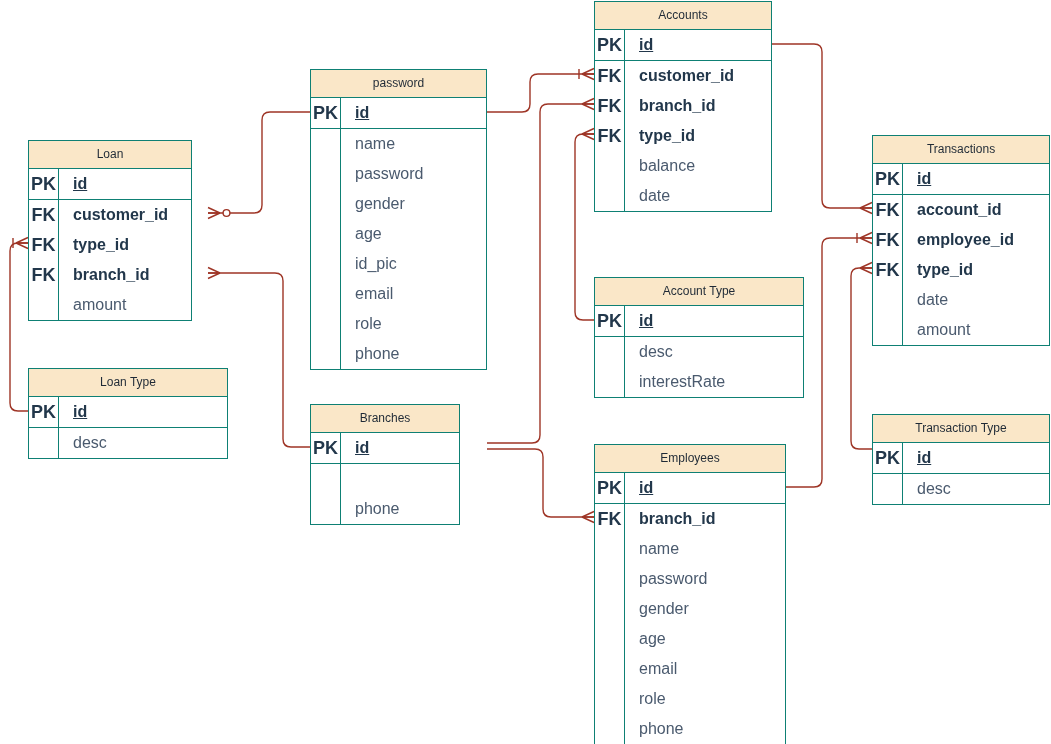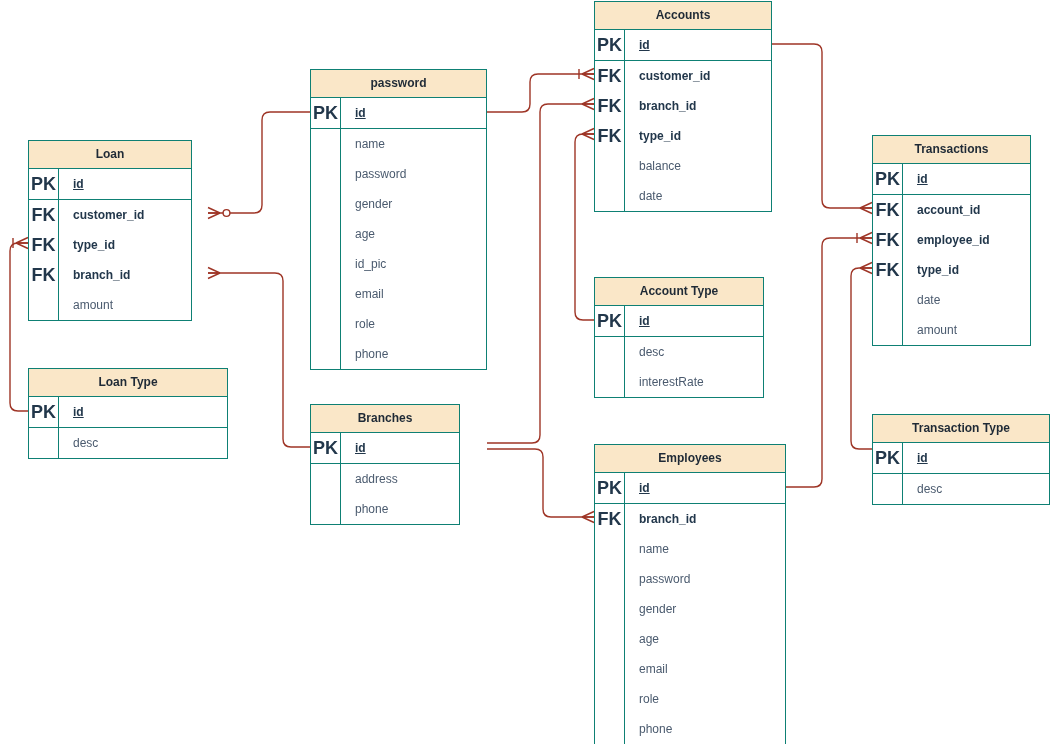--- a/index.html
+++ b/index.html
@@ -15,42 +15,42 @@
     position:absolute;
     background:#ffffff;
     border:1px solid var(--border,#0E8074);
     box-sizing:border-box;
   }
   .entity-title{
     height:27px;
     line-height:27px;
     text-align:center;
     font-size:12px;
-    font-weight:bold;
+    font-weight:normal;
     color:var(--title,#1F2A36);
     background:var(--header,#FAE7C8);
     border-bottom:1px solid var(--border,#0E8074);
   }
   .section.attrs{border-top:1px solid var(--border,#0E8074);}
   .row{
     display:grid;
     grid-template-columns:30px 1fr;
     height:30px;
   }
   .key{
     border-right:1px solid var(--border,#0E8074);
     display:flex;align-items:center;justify-content:center;
     font-size:18px;
     font-weight:600;
     color:var(--keytext,#22374B);
   }
   .field{
     display:flex;align-items:center;
     padding-left:14px;
-    font-size:12px;
+    font-size:16px;
     color:var(--fieldtext,#4A5A6E);
   }
   .field.strong{font-weight:600;color:var(--keytext,#22374B);}
   .field.pk{text-decoration:underline;}
 </style>
 </head>
 <body>
 
 <div id="canvas" style="--border: #0E8074; --header: #FAE7C8; --title: #1F2A36; --keytext: #22374B; --fieldtext: #4A5A6E; width: 1051px; height: 744px; background: rgb(255, 255, 255);">
   <svg id="edges" xmlns="http://www.w3.org/2000/svg" viewBox="0 0 1051 744">
@@ -186,21 +186,20 @@
         <div class="entity-title">Branches</div>
         <div class="section pk">
           <div class="row">
             <div class="key">PK</div>
             <div class="field pk strong">id</div>
           </div>
         </div>
         <div class="section attrs">
           <div class="row">
             <div class="key"></div>
-            <div class="field">address</div>
           </div>
           <div class="row">
             <div class="key"></div>
             <div class="field">phone</div>
           </div>
         </div>
       </div>
       <div class="entity" style="left: 594px; top: 1px; width: 178px;">
         <div class="entity-title">Accounts</div>
         <div class="section pk">
@@ -225,21 +224,21 @@
           <div class="row">
             <div class="key"></div>
             <div class="field">balance</div>
           </div>
           <div class="row">
             <div class="key"></div>
             <div class="field">date</div>
           </div>
         </div>
       </div>
-      <div class="entity" style="left: 594px; top: 277px; width: 170px;">
+      <div class="entity" style="left: 594px; top: 277px; width: 210px;">
         <div class="entity-title">Account Type</div>
         <div class="section pk">
           <div class="row">
             <div class="key">PK</div>
             <div class="field pk strong">id</div>
           </div>
         </div>
         <div class="section attrs">
           <div class="row">
             <div class="key"></div>
@@ -287,21 +286,21 @@
           <div class="row">
             <div class="key"></div>
             <div class="field">role</div>
           </div>
           <div class="row">
             <div class="key"></div>
             <div class="field">phone</div>
           </div>
         </div>
       </div>
-      <div class="entity" style="left: 872px; top: 135px; width: 159px;">
+      <div class="entity" style="left: 872px; top: 135px; width: 178px;">
         <div class="entity-title">Transactions</div>
         <div class="section pk">
           <div class="row">
             <div class="key">PK</div>
             <div class="field pk strong">id</div>
           </div>
         </div>
         <div class="section attrs">
           <div class="row">
             <div class="key">FK</div>

